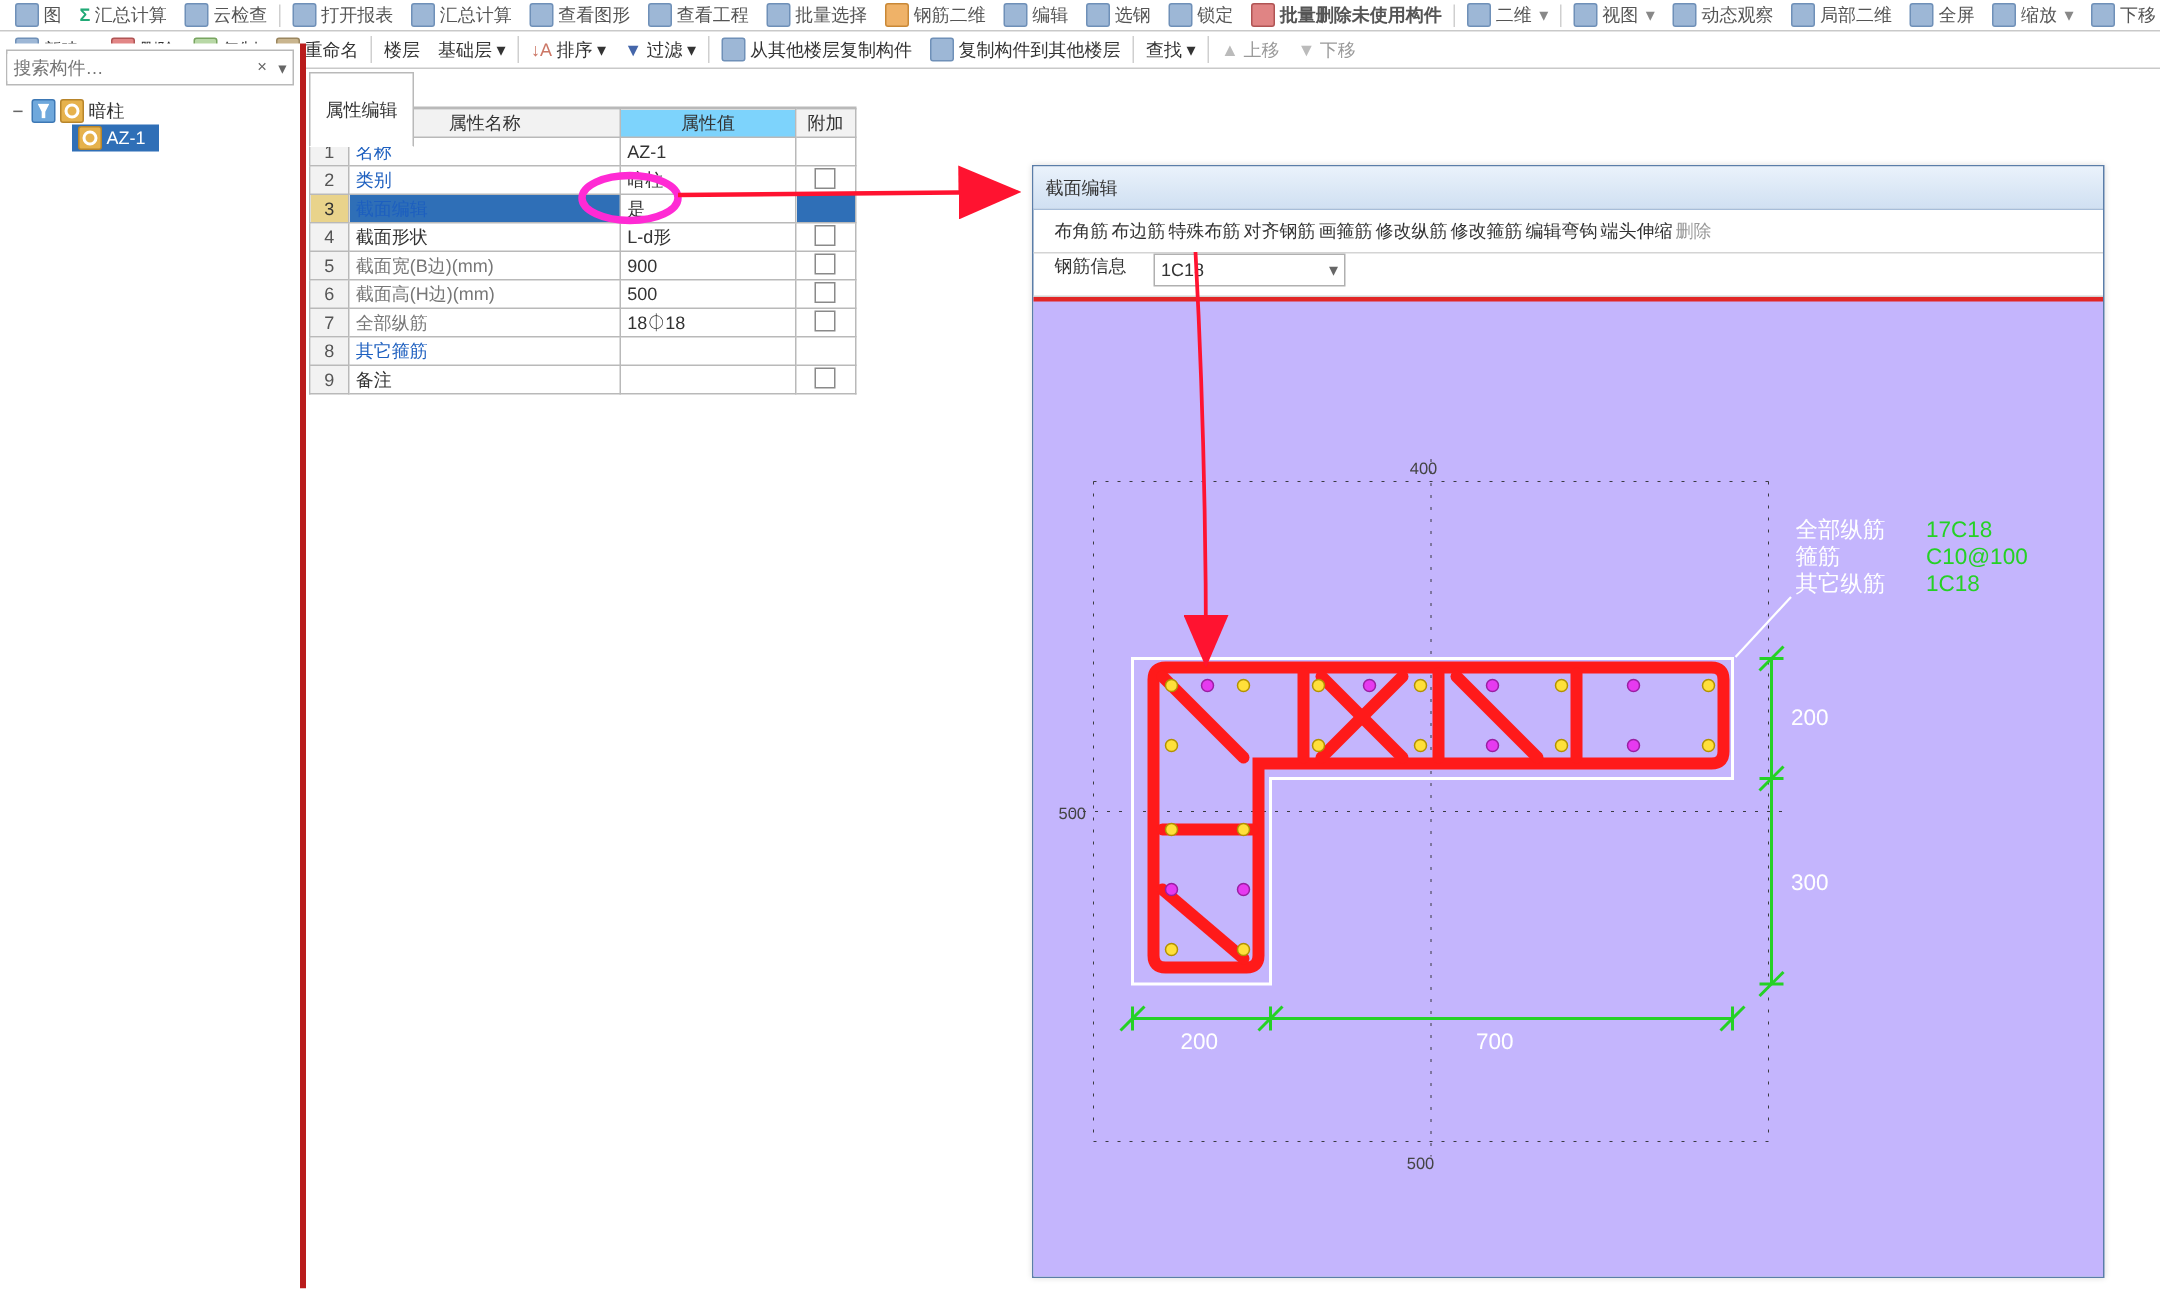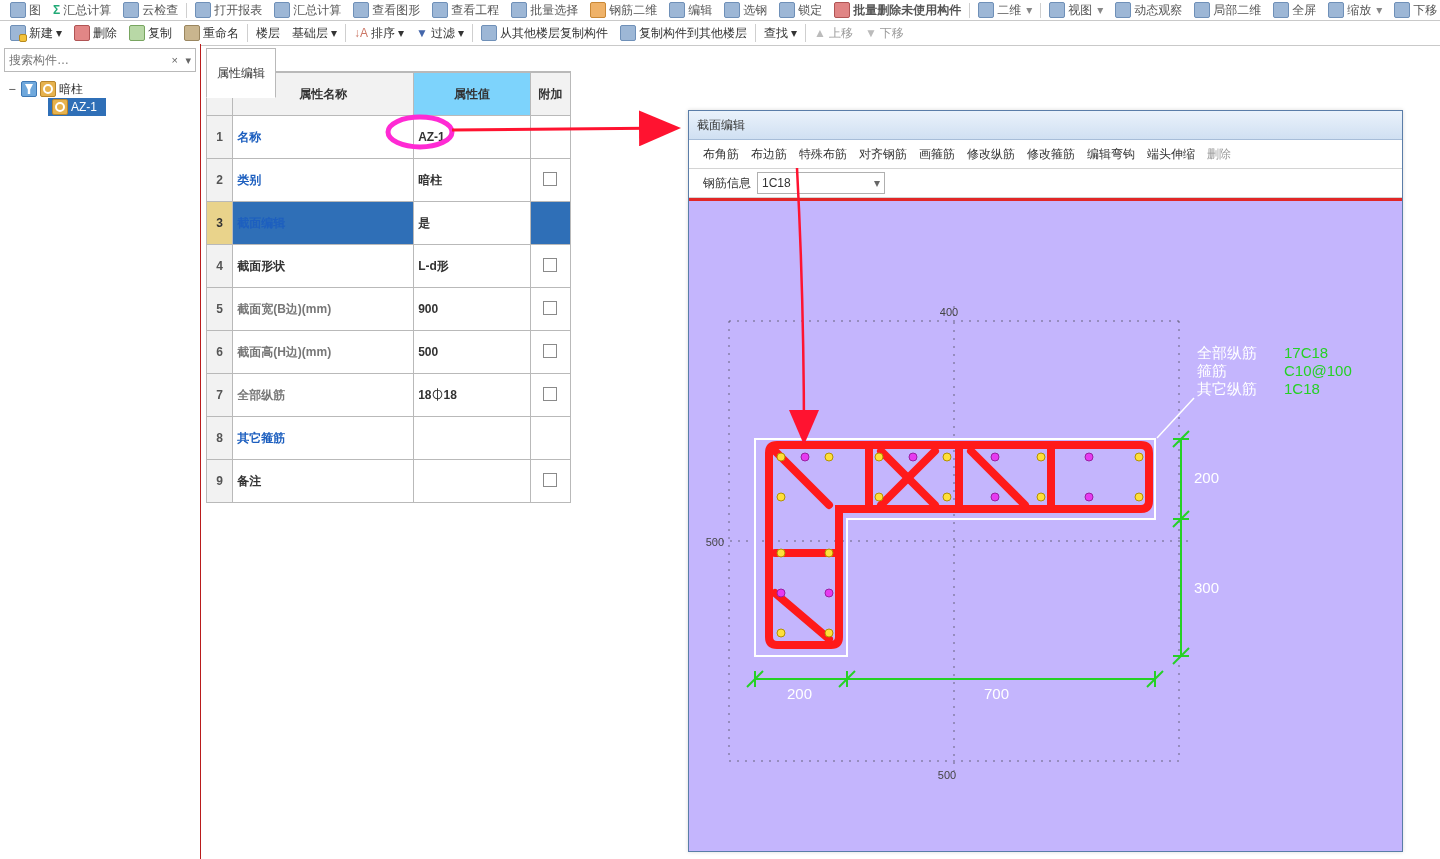--- a/index.html
+++ b/index.html
@@ -19,62 +19,62 @@
 .toolbar2 .tb-item{display:flex;align-items:center;gap:3px;color:#333;padding:0 6px;height:22px}
 .toolbar2 .tb-sep{width:0;height:18px;border-left:1px solid #cfcfcf;margin:0 2px}
 .toolbar2 .tb-ico{width:14px;height:14px;display:inline-block;background:#9db7d6;border:1px solid #6f90b8;border-radius:2px;position:relative}
 .toolbar2 .tb-ico.new::after{content:"";position:absolute;right:-2px;bottom:-2px;width:6px;height:6px;background:#f3c23a;border:1px solid #b78a1e;border-radius:2px}
 .toolbar2 .tb-ico.del{background:#e28686;border-color:#b05454}
 .toolbar2 .tb-ico.copy{background:#b8d8a6;border-color:#78a560}
 .toolbar2 .tb-ico.rename{background:#c9b58e;border-color:#9a865f}
 .toolbar2 .gray{color:#9a9a9a}
 
 
-.left-panel{position:absolute;left:0;top:44px;width:200px;bottom:0;border-right:1px solid #b91c1c;background:#fff}
+.left-panel{position:absolute;left:0;top:29px;width:200px;bottom:0;border-right:4px solid #b91c1c;background:#fff}
 .search-wrap{height:22px;margin:4px;border:1px solid #b9b9b9;display:flex;align-items:center}
 .search-wrap input{flex:1;border:none;outline:none;height:18px;padding:0 4px;font-size:12px;background:#fff}
 .search-ctrl{width:16px;height:16px;display:flex;align-items:center;justify-content:center;color:#666;font-size:11px}
 .tree{padding:4px 6px}
 .tree-node{display:flex;align-items:center;gap:3px;height:18px}
 .tree-toggle{width:12px;text-align:center;color:#666;font-family:monospace}
 .tree-icon{width:14px;height:14px;background:#6fa8dc;border:1px solid #3d78b5;border-radius:2px;display:inline-block;position:relative}
 .tree-icon.filter::after{content:"";position:absolute;inset:2px 3px;background:#fff;clip-path:polygon(0 0,100% 0,65% 55%,65% 100%,35% 100%,35% 55%)}
 .tree-icon.gear{background:#e6b24d;border-color:#b8852b}
 .tree-icon.gear::after{content:"";position:absolute;inset:2px;border:2px solid #fff;border-radius:50%}
 .tree-child{display:flex;align-items:center;gap:3px;margin-left:42px;height:18px;background:#2f6fb7;color:#fff;padding:0 4px;width:50px}
 .tree-child .tree-icon{background:#e6b24d;border-color:#b8852b}
 
 
 .prop-panel{position:absolute;left:206px;top:48px;width:365px}
 .prop-tab{position:relative;height:24px}
 .prop-tab-lbl{display:inline-block;border:1px solid #b9b9b9;border-bottom-color:#fff;height:22px;line-height:22px;padding:13px 10px;background:#fff;position:relative;z-index:2}
 .prop-tab-line{position:absolute;left:0;right:0;bottom:0;height:0;border-top:1px solid #b9b9b9}
 .prop-table{border-collapse:collapse;width:100%;table-layout:fixed}
-.prop-table th,.prop-table td{border:1px solid #b9b9b9;height:18px;padding:12px 4px;font-weight:bold;text-align:left;overflow:hidden;white-space:nowrap}
+.prop-table th,.prop-table td{border:1px solid #b9b9b9;height:18px;padding:0 4px;font-weight:normal;text-align:left;overflow:hidden;white-space:nowrap}
 .prop-table th{text-align:center;background:#f2f2f2}
 .prop-table th.val{background:#7dd3fc}
 .prop-table td.rn{width:22px;text-align:center;background:#f2f2f2;color:#555}
 .prop-table td.name{width:170px}
 .prop-table td.val{width:116px}
 .prop-table td.chk{width:34px;text-align:center}
 .prop-table tr.blue td.name{color:#1d5fbf}
 .prop-table tr.gray td.name{color:#777}
 .prop-table tr.sel td{background:#2f6fb7;color:#fff}
 .prop-table tr.sel td.rn{background:#e9d38b;color:#333}
 .prop-table tr.sel td.val{background:#fff;color:#333}
 .prop-table .cb{display:inline-block;width:12px;height:12px;border:1px solid #8a8a8a;background:#fff}
 .prop-table .exp{display:inline-block;width:10px;height:10px;border:1px solid #8a8a8a;background:#fff;text-align:center;line-height:9px;font-size:10px;font-family:monospace;margin-right:3px;color:#555}
 
 
 .sec-win{position:absolute;left:688px;top:110px;width:713px;height:740px;border:1px solid #5a7da8;background:#fff;box-shadow:0 0 4px rgba(0,0,0,.15);display:flex;flex-direction:column}
 .sec-title{height:28px;background:linear-gradient(#eaf2fb,#d0e0f2);border-bottom:1px solid #a7bdd8;display:flex;align-items:center;padding:0 8px;color:#333}
-.sec-tools{height:28px;border-bottom:1px solid #d4d4d4;display:flex;align-items:center;gap:12px;padding:0 14px;color:#333}
+.sec-tools{height:28px;border-bottom:1px solid #d4d4d4;display:flex;align-items:center;gap:2px;padding:0 14px;color:#333}
 .sec-tools span{cursor:default}
 .sec-tools .gray{color:#9a9a9a}
-.sec-info{height:28px;border-bottom:1px solid #d4d4d4;display:flex;align-items:center;gap:6px;padding:0 14px}
+.sec-info{height:28px;border-bottom:1px solid #d4d4d4;display:flex;align-items:flex-start;gap:18px;padding:0 14px}
 .sec-info .combo{border:1px solid #b0b0b0;height:20px;display:flex;align-items:center;padding:0 4px;width:118px;justify-content:space-between;background:#fff}
 .sec-canvas{flex:1;background:#c4b5fd;border-top:3px solid #e12626;position:relative;overflow:hidden}
 .sec-canvas svg{position:absolute;inset:0}
 
 
 .annot{position:absolute;left:0;top:0;width:1440px;height:859px;pointer-events:none;z-index:50}
 </style>
 </head>
 <body>
 

